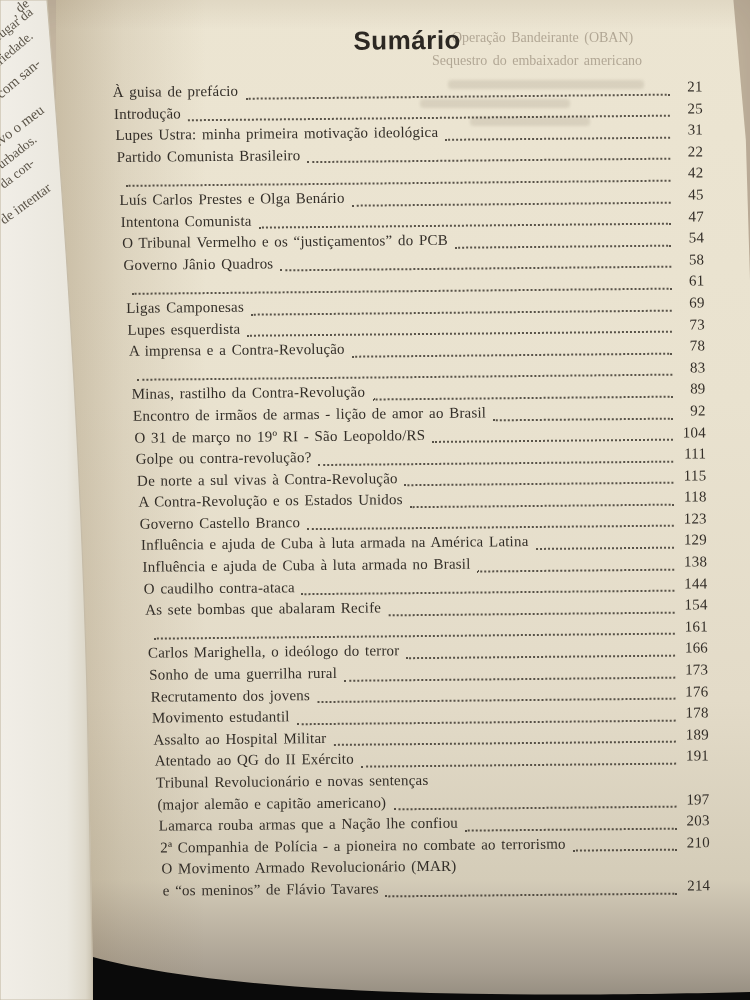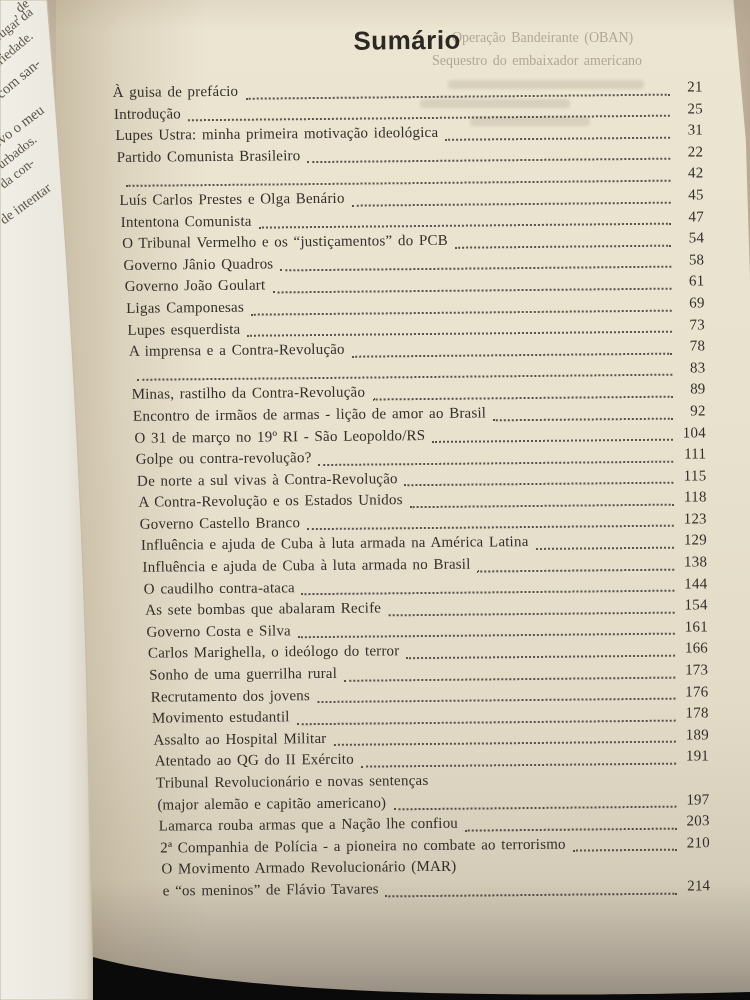--- a/index.html
+++ b/index.html
@@ -145,21 +145,20 @@
           <span class="entry-text">O Tribunal Vermelho e os “justiçamentos” do PCB</span>
           <span class="leader-dots"></span>
           <span class="page-num">54</span>
         </div>
         <div class="toc-line" style="margin-left: 9.2px;">
           <span class="entry-text">Governo Jânio Quadros</span>
           <span class="leader-dots"></span>
           <span class="page-num">58</span>
         </div>
         <div class="toc-line" style="margin-left: 10.3px;">
-          <span class="entry-text">Governo João Goulart</span>
           <span class="leader-dots"></span>
           <span class="page-num">61</span>
         </div>
         <div class="toc-line" style="margin-left: 11.5px;">
           <span class="entry-text">Ligas Camponesas</span>
           <span class="leader-dots"></span>
           <span class="page-num">69</span>
         </div>
         <div class="toc-line" style="margin-left: 12.6px;">
           <span class="entry-text">Lupes esquerdista</span>
@@ -224,21 +223,20 @@
           <span class="entry-text">O caudilho contra-ataca</span>
           <span class="leader-dots"></span>
           <span class="page-num">144</span>
         </div>
         <div class="toc-line" style="margin-left: 27.6px;">
           <span class="entry-text">As sete bombas que abalaram Recife</span>
           <span class="leader-dots"></span>
           <span class="page-num">154</span>
         </div>
         <div class="toc-line" style="margin-left: 28.7px;">
-          <span class="entry-text">Governo Costa e Silva</span>
           <span class="leader-dots"></span>
           <span class="page-num">161</span>
         </div>
         <div class="toc-line" style="margin-left: 29.9px;">
           <span class="entry-text">Carlos Marighella, o ideólogo do terror</span>
           <span class="leader-dots"></span>
           <span class="page-num">166</span>
         </div>
         <div class="toc-line" style="margin-left: 31px;">
           <span class="entry-text">Sonho de uma guerrilha rural</span>

